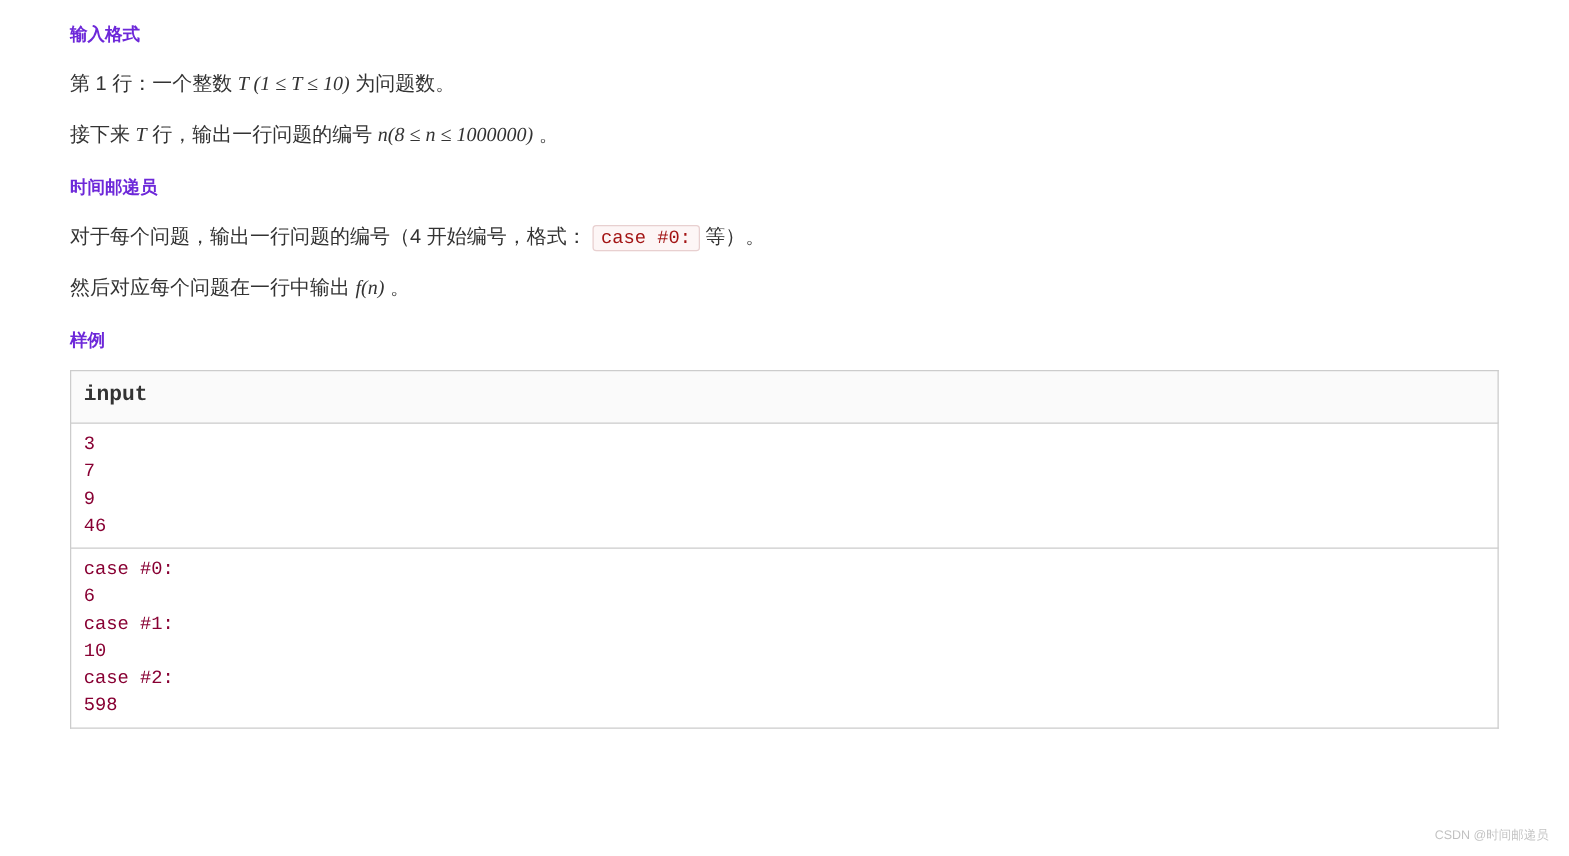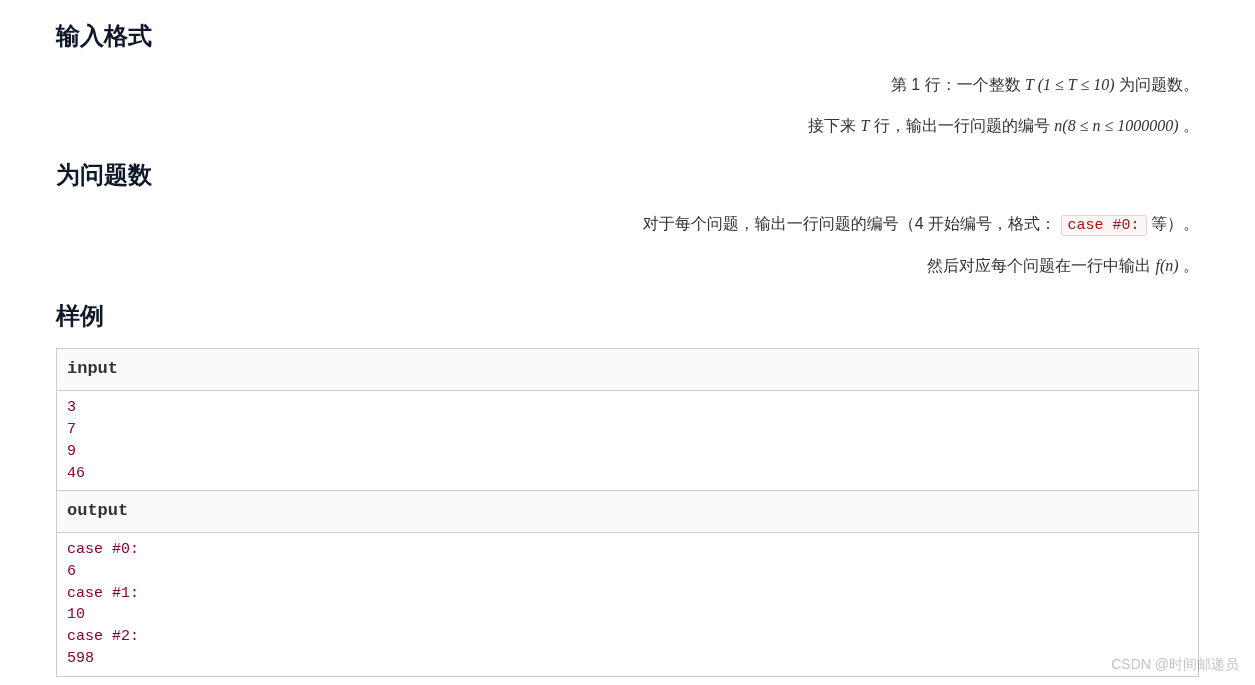--- a/index.html
+++ b/index.html
@@ -6,27 +6,26 @@
     font-family: -apple-system, BlinkMacSystemFont, "Segoe UI", "PingFang SC", "Microsoft YaHei", sans-serif;
     margin: 0;
     padding: 0 56px;
     color: #333;
     font-size: 16px;
     line-height: 1.7;
     background: #fff;
   }
   h3 {
     font-weight: 700;
-    font-size: 24px;
+    font-size: 14px;
     margin: 16px 0 12px 0;
-    color: #0f172a;
+    color: #6d28d9;
   }
   p {
     margin: 14px 0;
-    text-align: right;
   }
   .mono-inline {
     font-family: Consolas, "Courier New", monospace;
     color: #a31515;
     background: #fdf6f6;
     border: 1px solid #e8d0d0;
     border-radius: 3px;
     padding: 1px 6px;
     font-size: 15px;
   }
@@ -58,21 +57,21 @@
     margin: 0;
     white-space: pre;
     font-size: 15px;
     line-height: 1.45;
   }
   .watermark {
     position: fixed;
     right: 16px;
     bottom: 8px;
     color: rgba(0,0,0,0.25);
-    font-size: 14px;
+    font-size: 10px;
     pointer-events: none;
   }
 </style>
 </head>
 <body>
 
 <h3>输入格式</h3>
 
 <p>
   <span>第 1 行：一个整数 </span>
@@ -81,21 +80,21 @@
 </p>
 
 <p>
   <span>接下来 </span>
   <span class="math">T</span>
   <span> 行，输出一行问题的编号 </span>
   <span class="math">n(8 ≤ n ≤ 1000000)</span>
   <span>。</span>
 </p>
 
-<h3>为问题数</h3>
+<h3>时间邮递员</h3>
 
 <p>
   <span>对于每个问题，输出一行问题的编号（4 开始编号，格式： </span>
   <span class="mono-inline">case #0:</span>
   <span> 等）。</span>
 </p>
 
 <p>
   <span>然后对应每个问题在一行中输出 </span>
   <span class="math">f(n)</span>
@@ -111,23 +110,20 @@
   </tr>
   <tr>
     <td>
       <pre>3
 7
 9
 46</pre>
     </td>
   </tr>
   <tr>
-    <th>output</th>
-  </tr>
-  <tr>
     <td>
       <pre>case #0:
 6
 case #1:
 10
 case #2:
 598</pre>
     </td>
   </tr>
 </tbody>

